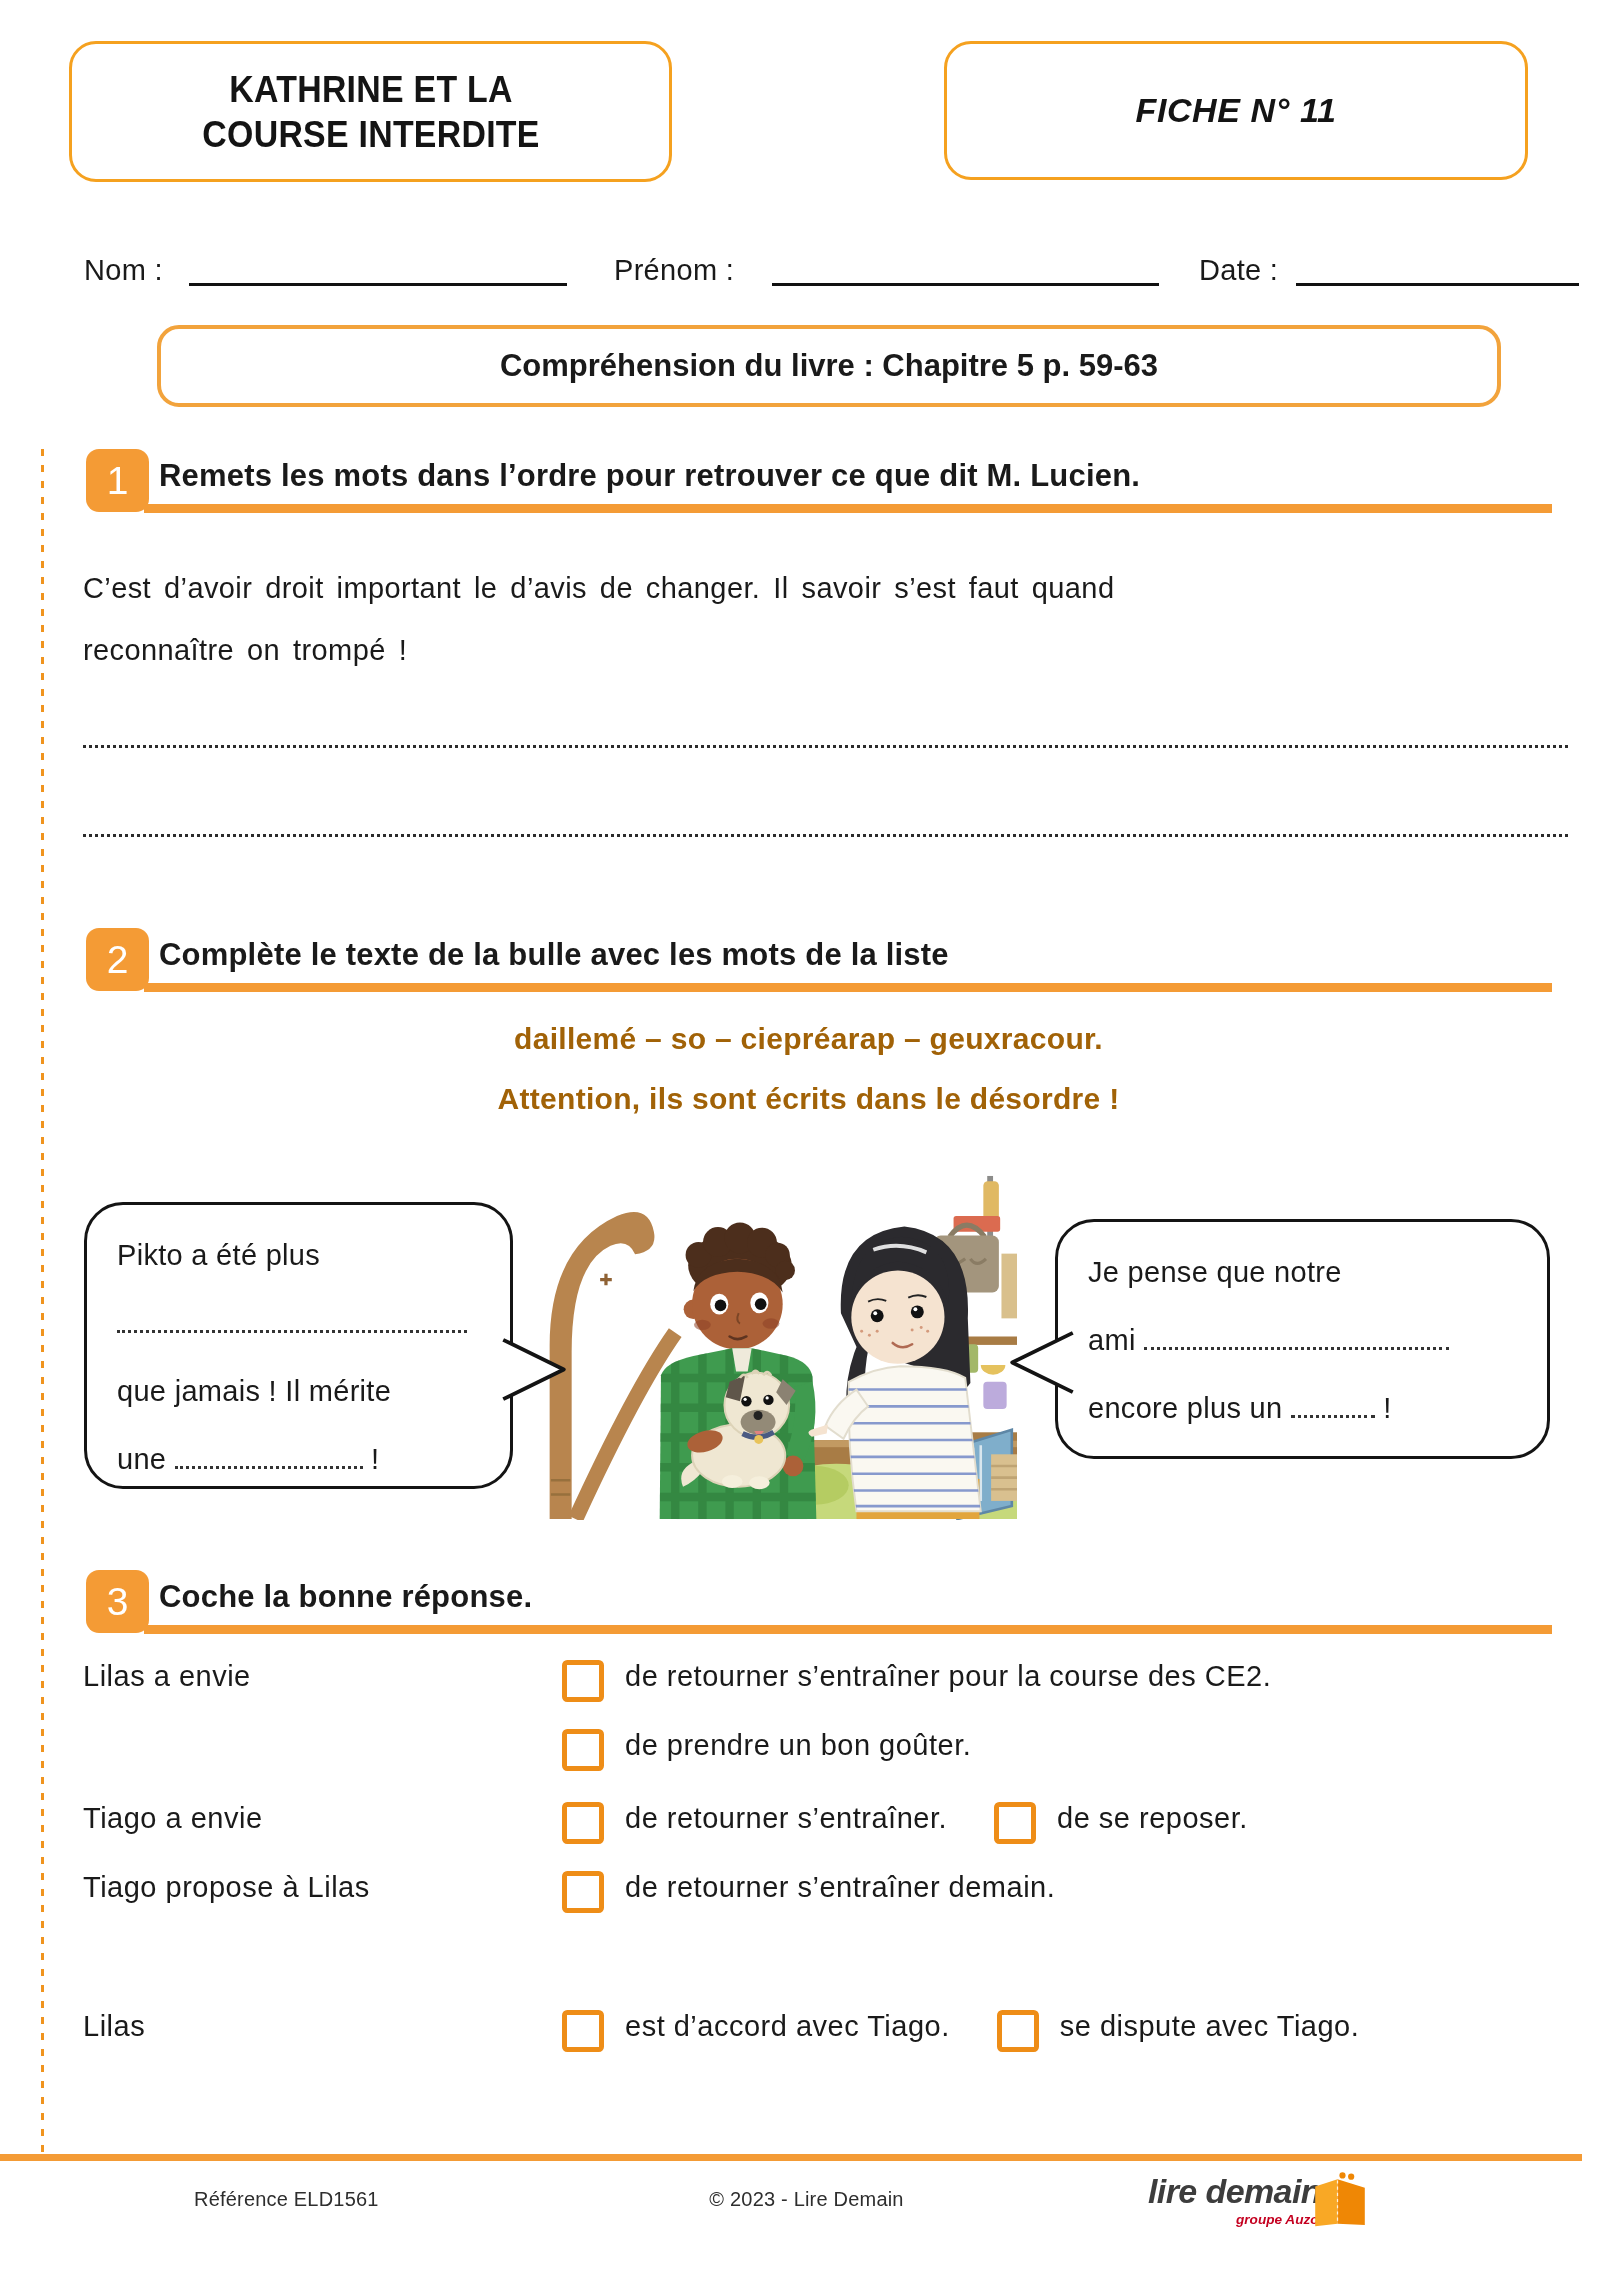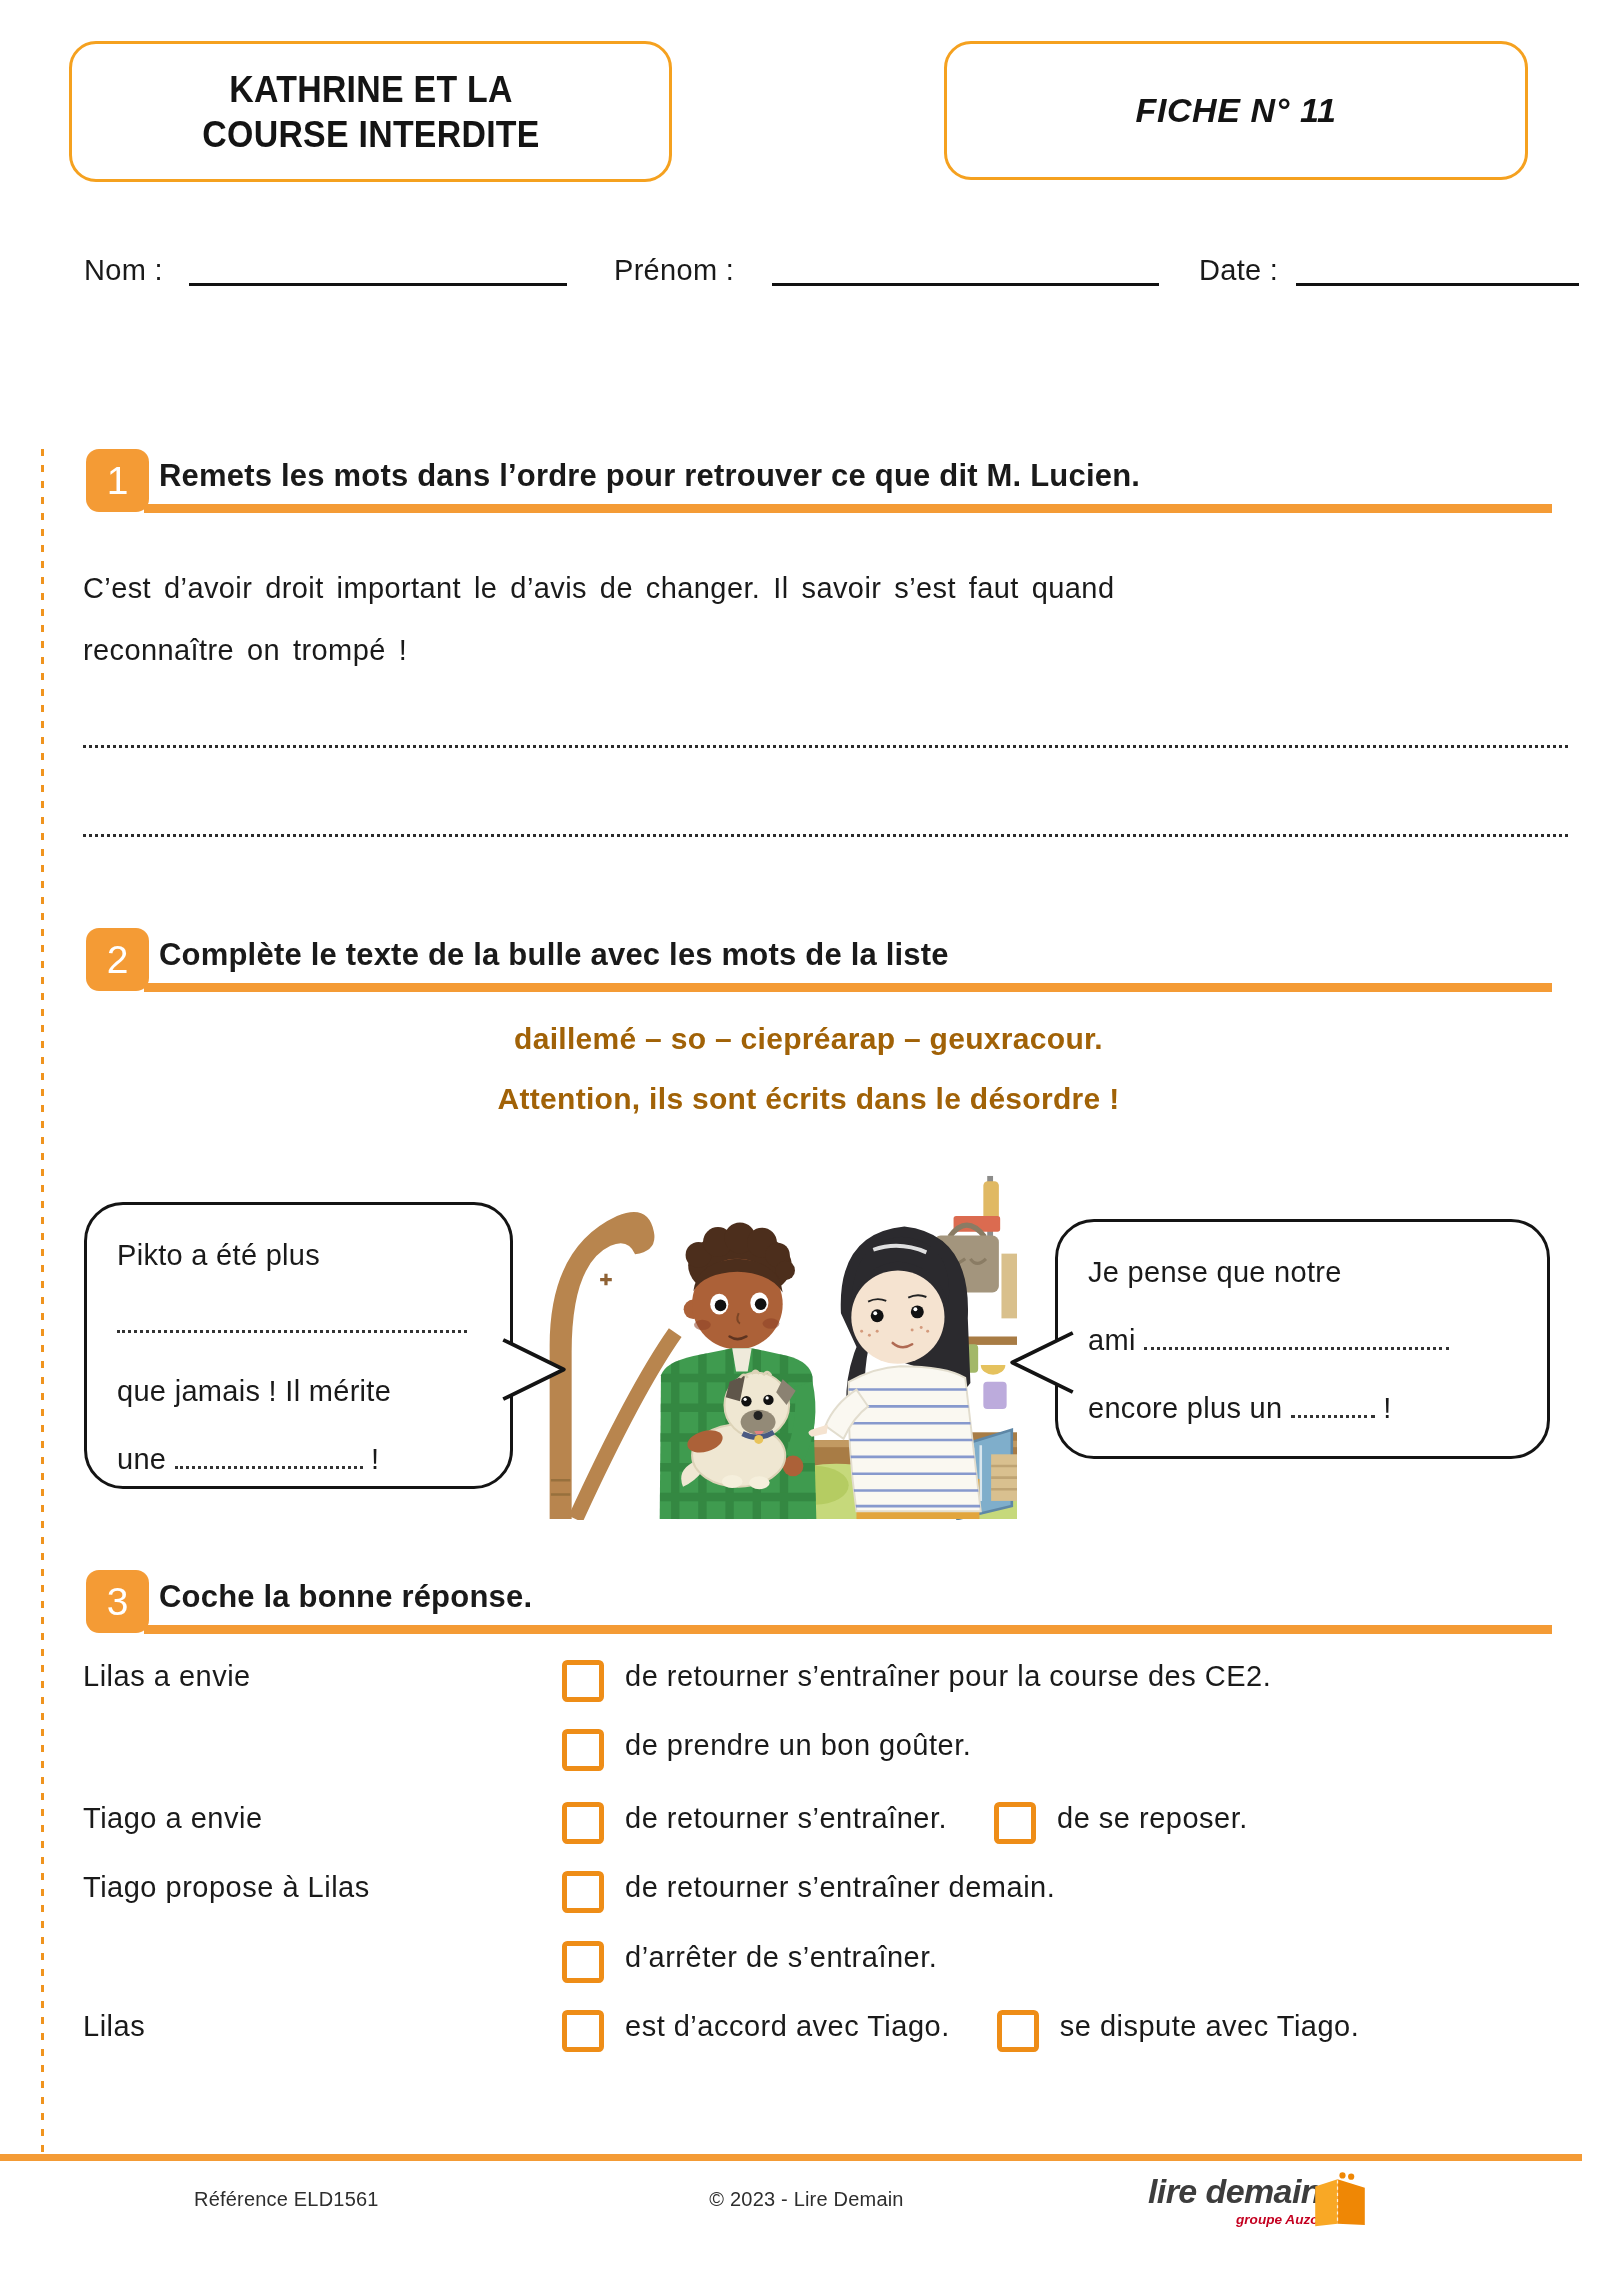--- a/index.html
+++ b/index.html
@@ -69,20 +69,23 @@
     <div>FICHE N° 11</div>
   </div>
 
   <div class="abs id-label" style="left:84px;top:254px;text-align:right;">Nom :</div>
   <div class="abs id-line" style="left:189px;top:283px;width:378px;"></div>
   <div class="abs id-label" style="left:614px;top:254px;">Prénom :</div>
   <div class="abs id-line" style="left:772px;top:283px;width:387px;"></div>
   <div class="abs id-label" style="left:1199px;top:254px;">Date :</div>
   <div class="abs id-line" style="left:1296px;top:283px;width:283px;"></div>
 
+  <div class="abs banner">
+    <div>Compréhension du livre : Chapitre 5 p. 59-63</div>
+  </div>
 
   <div class="abs dash-v"></div>
 
   <div class="abs section-head" style="top:449px;">
     <div class="num-box">
       <span>1</span>
     </div>
     <div class="head-bar"></div>
     <div class="head-title">Remets les mots dans l’ordre pour retrouver ce que dit M. Lucien.</div>
   </div>
@@ -295,27 +298,20 @@
       <span>de se reposer.</span>
       </span>
   </div>
   <div class="abs ex3-row" style="top:1871px;">
     <span class="ex3-label">Tiago propose à Lilas</span>
     <span class="opt">
         <span class="cb"></span>
       <span>de retourner s’entraîner demain.</span>
       </span>
   </div>
-  <div class="abs ex3-row" style="top:1941px;">
-    <span class="ex3-label"></span>
-    <span class="opt">
-        <span class="cb"></span>
-      <span>d’arrêter de s’entraîner.</span>
-      </span>
-  </div>
   <div class="abs ex3-row" style="top:2010px;">
     <span class="ex3-label">Lilas</span>
     <span class="opt">
         <span class="cb"></span>
       <span>est d’accord avec Tiago.</span>
       </span>
     <span class="opt">
         <span class="cb"></span>
       <span>se dispute avec Tiago.</span>
       </span>

